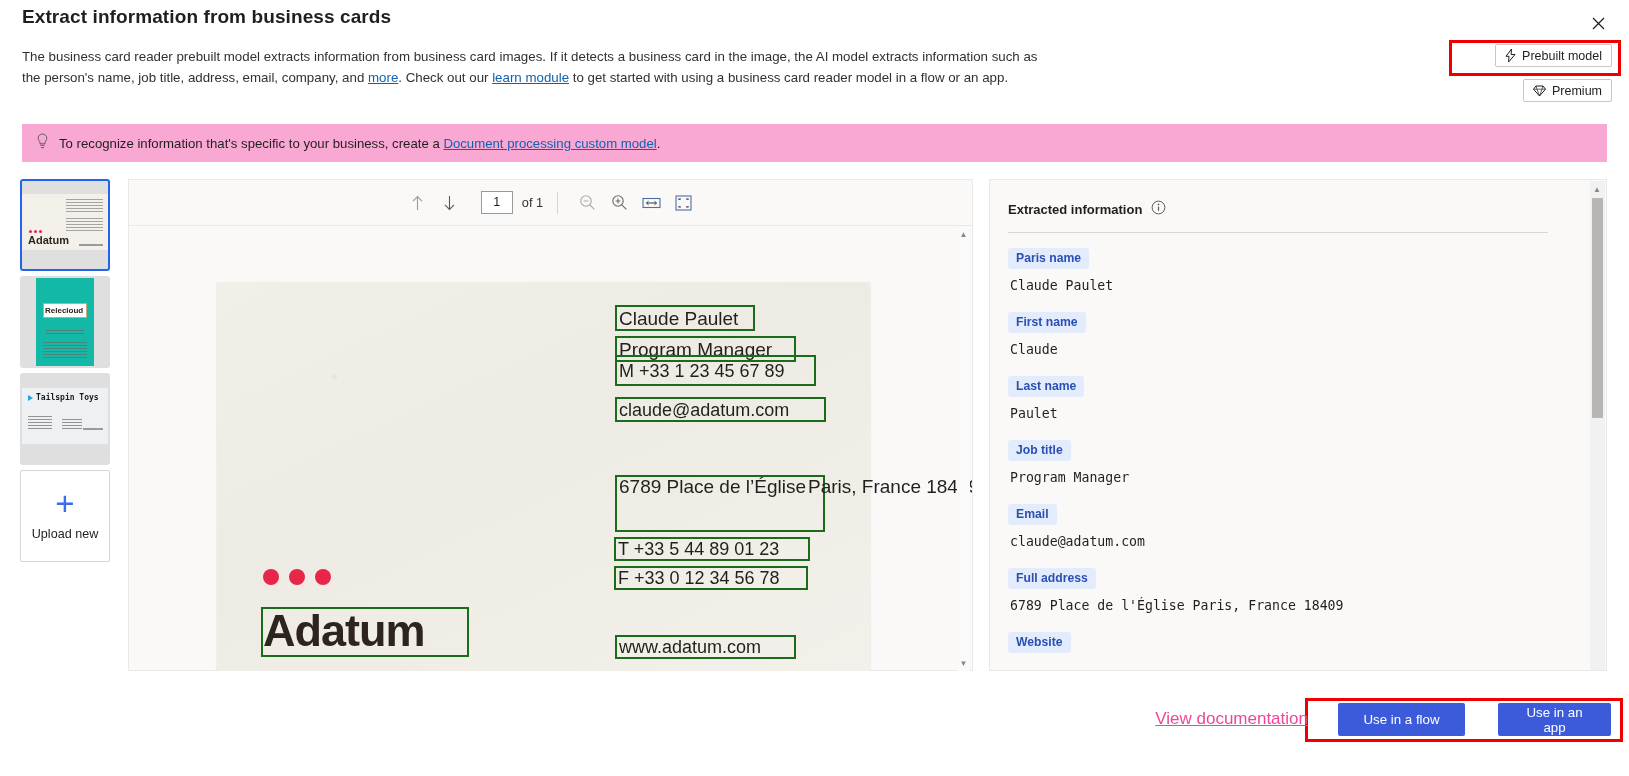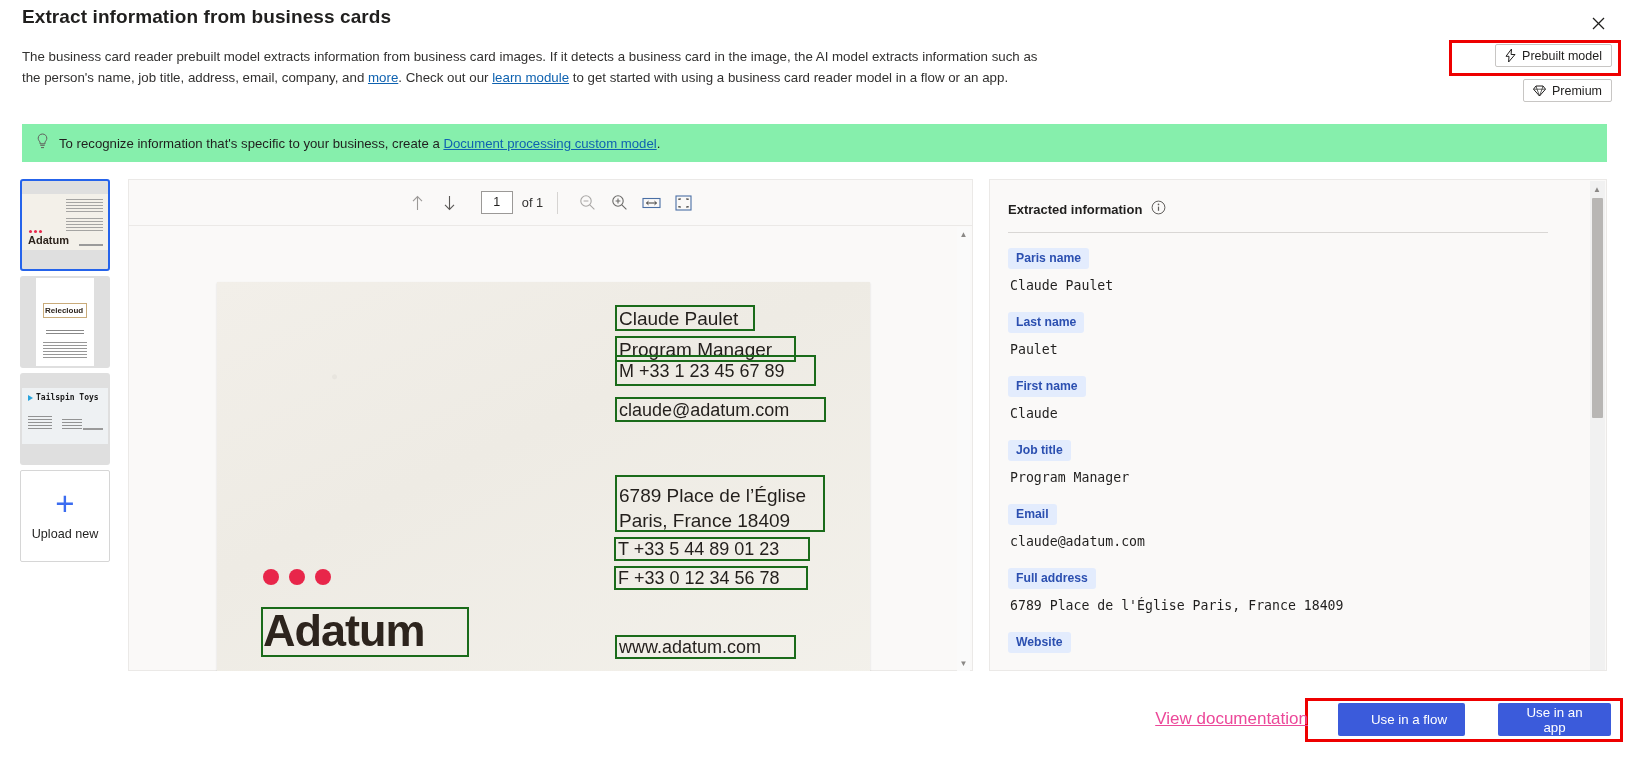--- a/index.html
+++ b/index.html
@@ -38,21 +38,21 @@
     border-radius:2px; white-space:nowrap;
   }
   .badge svg{ display:block; }
   .hl-box{ position:absolute; border:3px solid #ee0000; pointer-events:none; }
   #hl-prebuilt{ left:1449px; top:40px; width:172px; height:36px; }
   #hl-actions{ left:1305px; top:698px; width:318px; height:44px; }
 
   
   .banner{
     position:absolute; left:22px; top:124px; width:1585px; height:38px;
-    background:#86efac; display:flex; align-items:center; gap:10px; padding:0 14px;
+    background:#f9a8d4; display:flex; align-items:center; gap:10px; padding:0 14px;
     font-size:13.2px; color:#201f1e;
   }
   .banner a{ color:#0f62b0; text-decoration:underline; }
 
   
   .rail{ position:absolute; left:20px; top:179px; width:92px; }
   .thumb{
     width:90px; height:92px; margin-bottom:5px; border-radius:3px;
     background:#dfdfdf; border:2px solid transparent; position:relative; overflow:hidden; cursor:pointer;
   }
@@ -140,21 +140,21 @@
   
   .docs{
     position:absolute; right:321px; top:709px; font-size:17px; color:#ec4899;
     text-decoration:underline; cursor:pointer;text-align:right;
   }
   .btn{
     position:absolute; top:703px; height:33px; background:#3b5bdb; color:#fff;
     font-size:13.3px; border:none; border-radius:2px; cursor:pointer; padding:0 18px;
     font-family:"Liberation Sans", sans-serif;
   }
-  #btn-flow{ right:164px; width:127px;text-align:right; }
+  #btn-flow{ right:164px; width:127px; }
   #btn-app{ right:18px; width:113px; }
 </style>
 </head>
 <body>
 
 <div class="page-title">Extract information from business cards</div>
 
 <div class="close-btn">
   <svg width="13" height="13" viewBox="0 0 13 13" aria-hidden="true">
     <line x1="1" y1="1" x2="12" y2="12" stroke="#201f1e" stroke-width="1.2"></line>
@@ -209,21 +209,21 @@
           <i style="display:block;width:3px;height:3px;border-radius:50%;background:#e8264a;"></i>
           <i style="display:block;width:3px;height:3px;border-radius:50%;background:#e8264a;"></i>
           <i style="display:block;width:3px;height:3px;border-radius:50%;background:#e8264a;"></i>
         </div>
       <div style="position:absolute;left:6px;top:40px;font-size:11px;font-weight:800;color:#2d241d;">Adatum</div>
       <div style="position:absolute;right:5px;bottom:4px;width:24px;height:2px;background:#9a9a9a;"></div>
     </div>
   </div>
 
   <div class="thumb">
-    <div class="thumb-card" style="left:14px;top:0;width:58px;height:92px;background:#ffffff;">
+    <div class="thumb-card" style="left:14px;top:0;width:58px;height:92px;background:#14b8a6;">
       <div style="position:absolute;left:7px;top:25px;right:7px;height:15px;border:1px solid #c9ab7a;background:#fff;"></div>
       <div style="position:absolute;left:9px;top:28px;font-size:8px;font-weight:700;color:#2d241d;">Relecloud</div>
       <div style="position:absolute;left:10px;top:52px;right:10px;height:4px;background:repeating-linear-gradient(#6b6b6b 0 1px,transparent 1px 3px);opacity:.8;"></div>
       <div style="position:absolute;left:7px;top:64px;right:7px;height:16px;background:repeating-linear-gradient(#6b6b6b 0 1px,transparent 1px 3px);opacity:.7;"></div>
     </div>
   </div>
 
   <div class="thumb">
     <div class="thumb-card" style="left:0;top:13px;width:86px;height:56px;background:#eef1f3;">
       <div style="position:absolute;left:6px;top:7px;width:0;height:0;border-left:5px solid #29a3dc;border-top:3.5px solid transparent;border-bottom:3.5px solid transparent;"></div>
@@ -299,21 +299,21 @@
       <div class="ocr" style="left:398px;top:54px;width:181px;height:26px;">
         <span style="font-size:19px;">Program Manager</span>
       </div>
       <div class="ocr" style="left:398px;top:73px;width:201px;height:31px;">
         <span style="font-size:18px;">M +33 1 23 45 67 89</span>
       </div>
       <div class="ocr" style="left:398px;top:115px;width:211px;height:25px;">
         <span style="font-size:18px;">claude@adatum.com</span>
       </div>
 
-      <div class="ocr" style="left:398px;top:193px;width:210px;height:57px;flex-direction:column;align-items:flex-start;justify-content:flex-end;">
+      <div class="ocr" style="left:398px;top:193px;width:210px;height:57px;flex-direction:row;align-items:flex-start;justify-content:flex-start;">
         <span style="font-size:19px;margin-bottom:6px;">6789 Place de l’Église</span>
         <span style="font-size:19px;">Paris, France 18409</span>
       </div>
       <div class="ocr" style="left:397px;top:255px;width:196px;height:24px;">
         <span style="font-size:18px;">T +33 5 44 89 01 23</span>
       </div>
       <div class="ocr" style="left:397px;top:284px;width:194px;height:24px;">
         <span style="font-size:18px;">F +33 0 12 34 56 78</span>
       </div>
       <div class="ocr" style="left:398px;top:353px;width:181px;height:24px;">
@@ -341,26 +341,26 @@
     </span>
   </div>
   <div class="ex-rule"></div>
 
   <div class="fields">
     <div>
       <span class="pill">Paris name</span>
       <div class="val">Claude Paulet</div>
     </div>
     <div>
+      <span class="pill">First name</span>
+      <div class="val">Claude</div>
+    </div>
+    <div>
       <span class="pill">Last name</span>
       <div class="val">Paulet</div>
-    </div>
-    <div>
-      <span class="pill">First name</span>
-      <div class="val">Claude</div>
     </div>
     <div>
       <span class="pill">Job title</span>
       <div class="val">Program Manager</div>
     </div>
     <div>
       <span class="pill">Email</span>
       <div class="val">claude@adatum.com</div>
     </div>
     <div>

